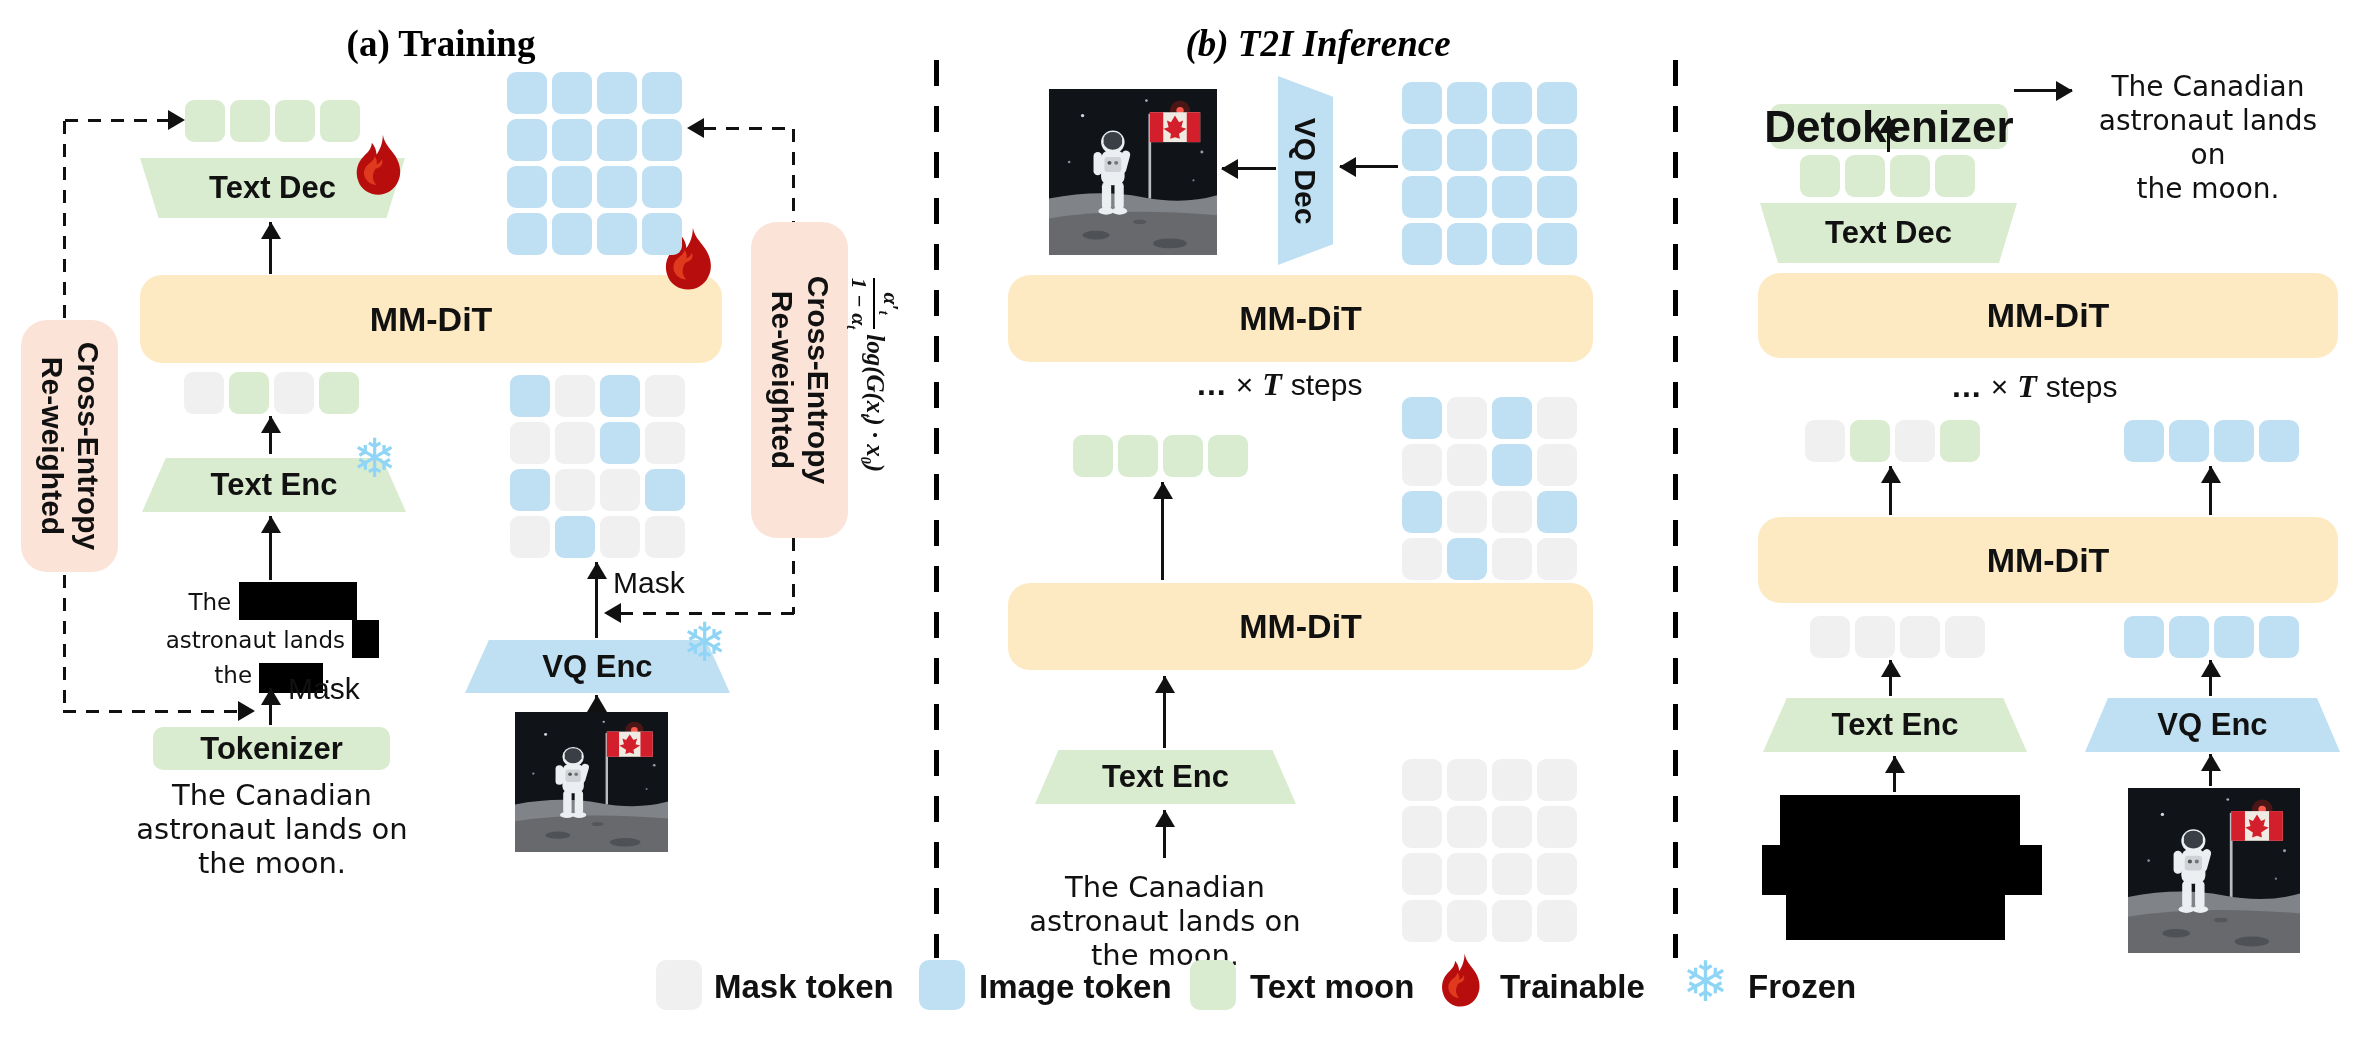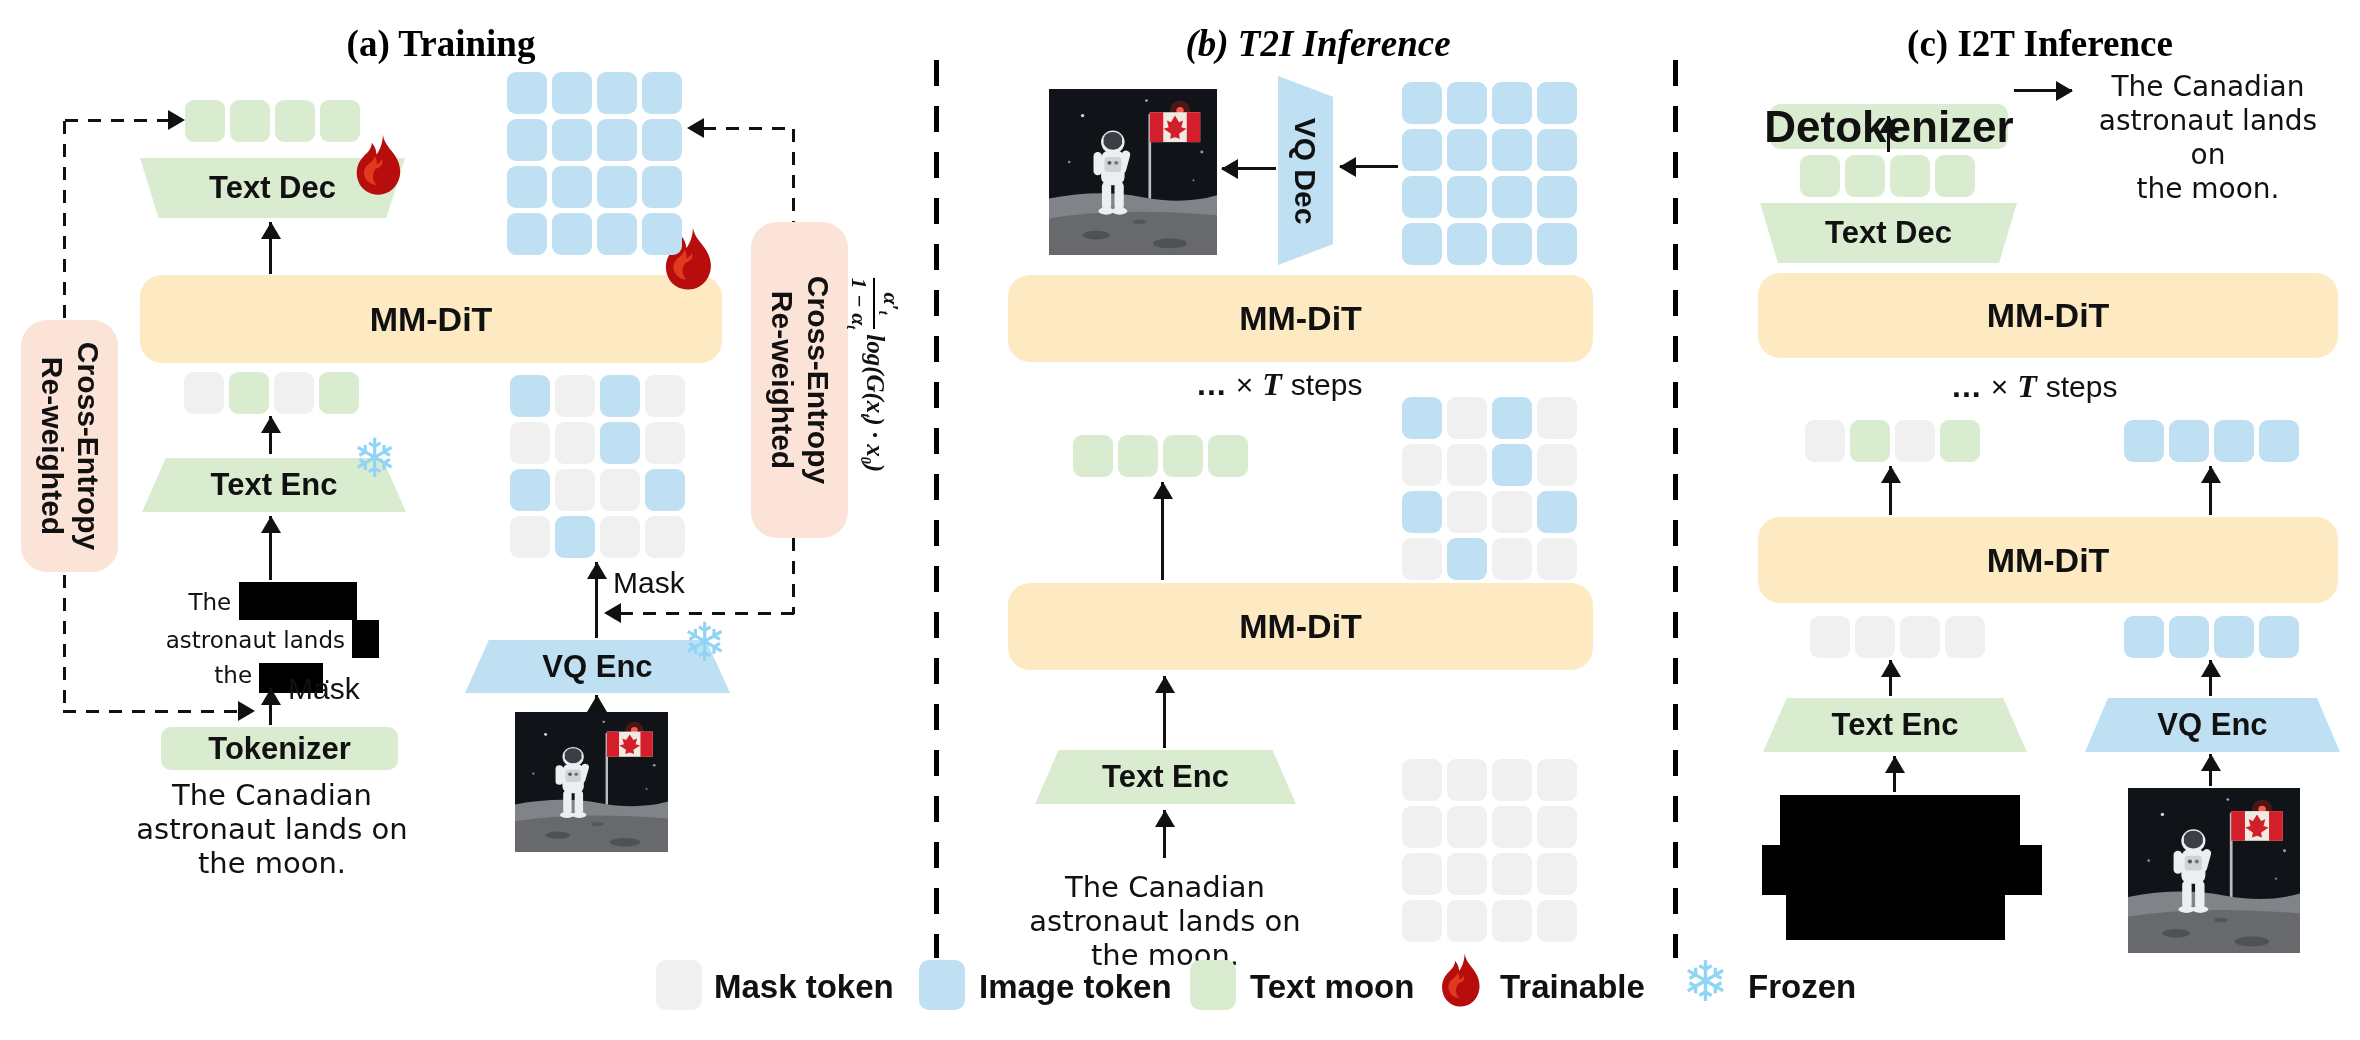--- a/index.html
+++ b/index.html
@@ -188,21 +188,21 @@
     <div><span>astronaut lands</span> <span class="mbar" style="width:27px;height:38px;"></span></div>
     <div><span>the</span> <span class="mbar" style="width:64px;height:30px;"></span><span>.</span></div>
   </div>
 
   <div class="av" style="left:269px;top:688px;height:37px;"></div>
   <div class="small-label" style="left:288px;top:672px;">Mask</div>
   <div class="dv" style="left:63px;top:575px;height:137px;"></div>
   <div class="dh" style="left:63px;top:710px;width:178px;"></div>
   <div class="ahr" style="left:238px;top:701px;"></div>
 
-  <div class="blk green rbox" style="left:161px;top:727px;width:237px;height:43px;">
+  <div class="blk green rbox" style="left:153px;top:727px;width:237px;height:43px;">
     <span>Tokenizer</span>
   </div>
   <div class="caption" style="left:120px;top:778px;width:304px;">
     <div>The Canadian</div>
     <div>astronaut lands on</div>
     <div>the moon.</div>
   </div>
 
   <div class="tgrid" style="left:510px;top:375px;">
       <div class="trow">
@@ -425,21 +425,20 @@
     </div>
   <div class="av" style="left:1163px;top:810px;height:48px;"></div>
   <div class="caption" style="left:1020px;top:870px;width:290px;">
     <div>The Canadian</div>
     <div>astronaut lands on</div>
     <div>the moon.</div>
   </div>
 
   <div class="sep" style="left:1673px;top:60px;height:898px;"></div>
 
-  <div class="ptitle" style="left:2040px;top:22px;">(c) I2T Inference</div>
 
   <div class="blk green rbox" style="left:1770px;top:68px;width:238px;height:45px;font-size:44px;margin-top:36px;">
     <span>Detokenizer</span>
   </div>
   <div class="ah head-r" style="left:2014px;top:89px;width:58px;"></div>
   <div class="caption" style="left:2080px;top:70px;width:256px;font-size:28px;">
     <div>The Canadian</div>
     <div>astronaut lands on</div>
     <div>the moon.</div>
   </div>

